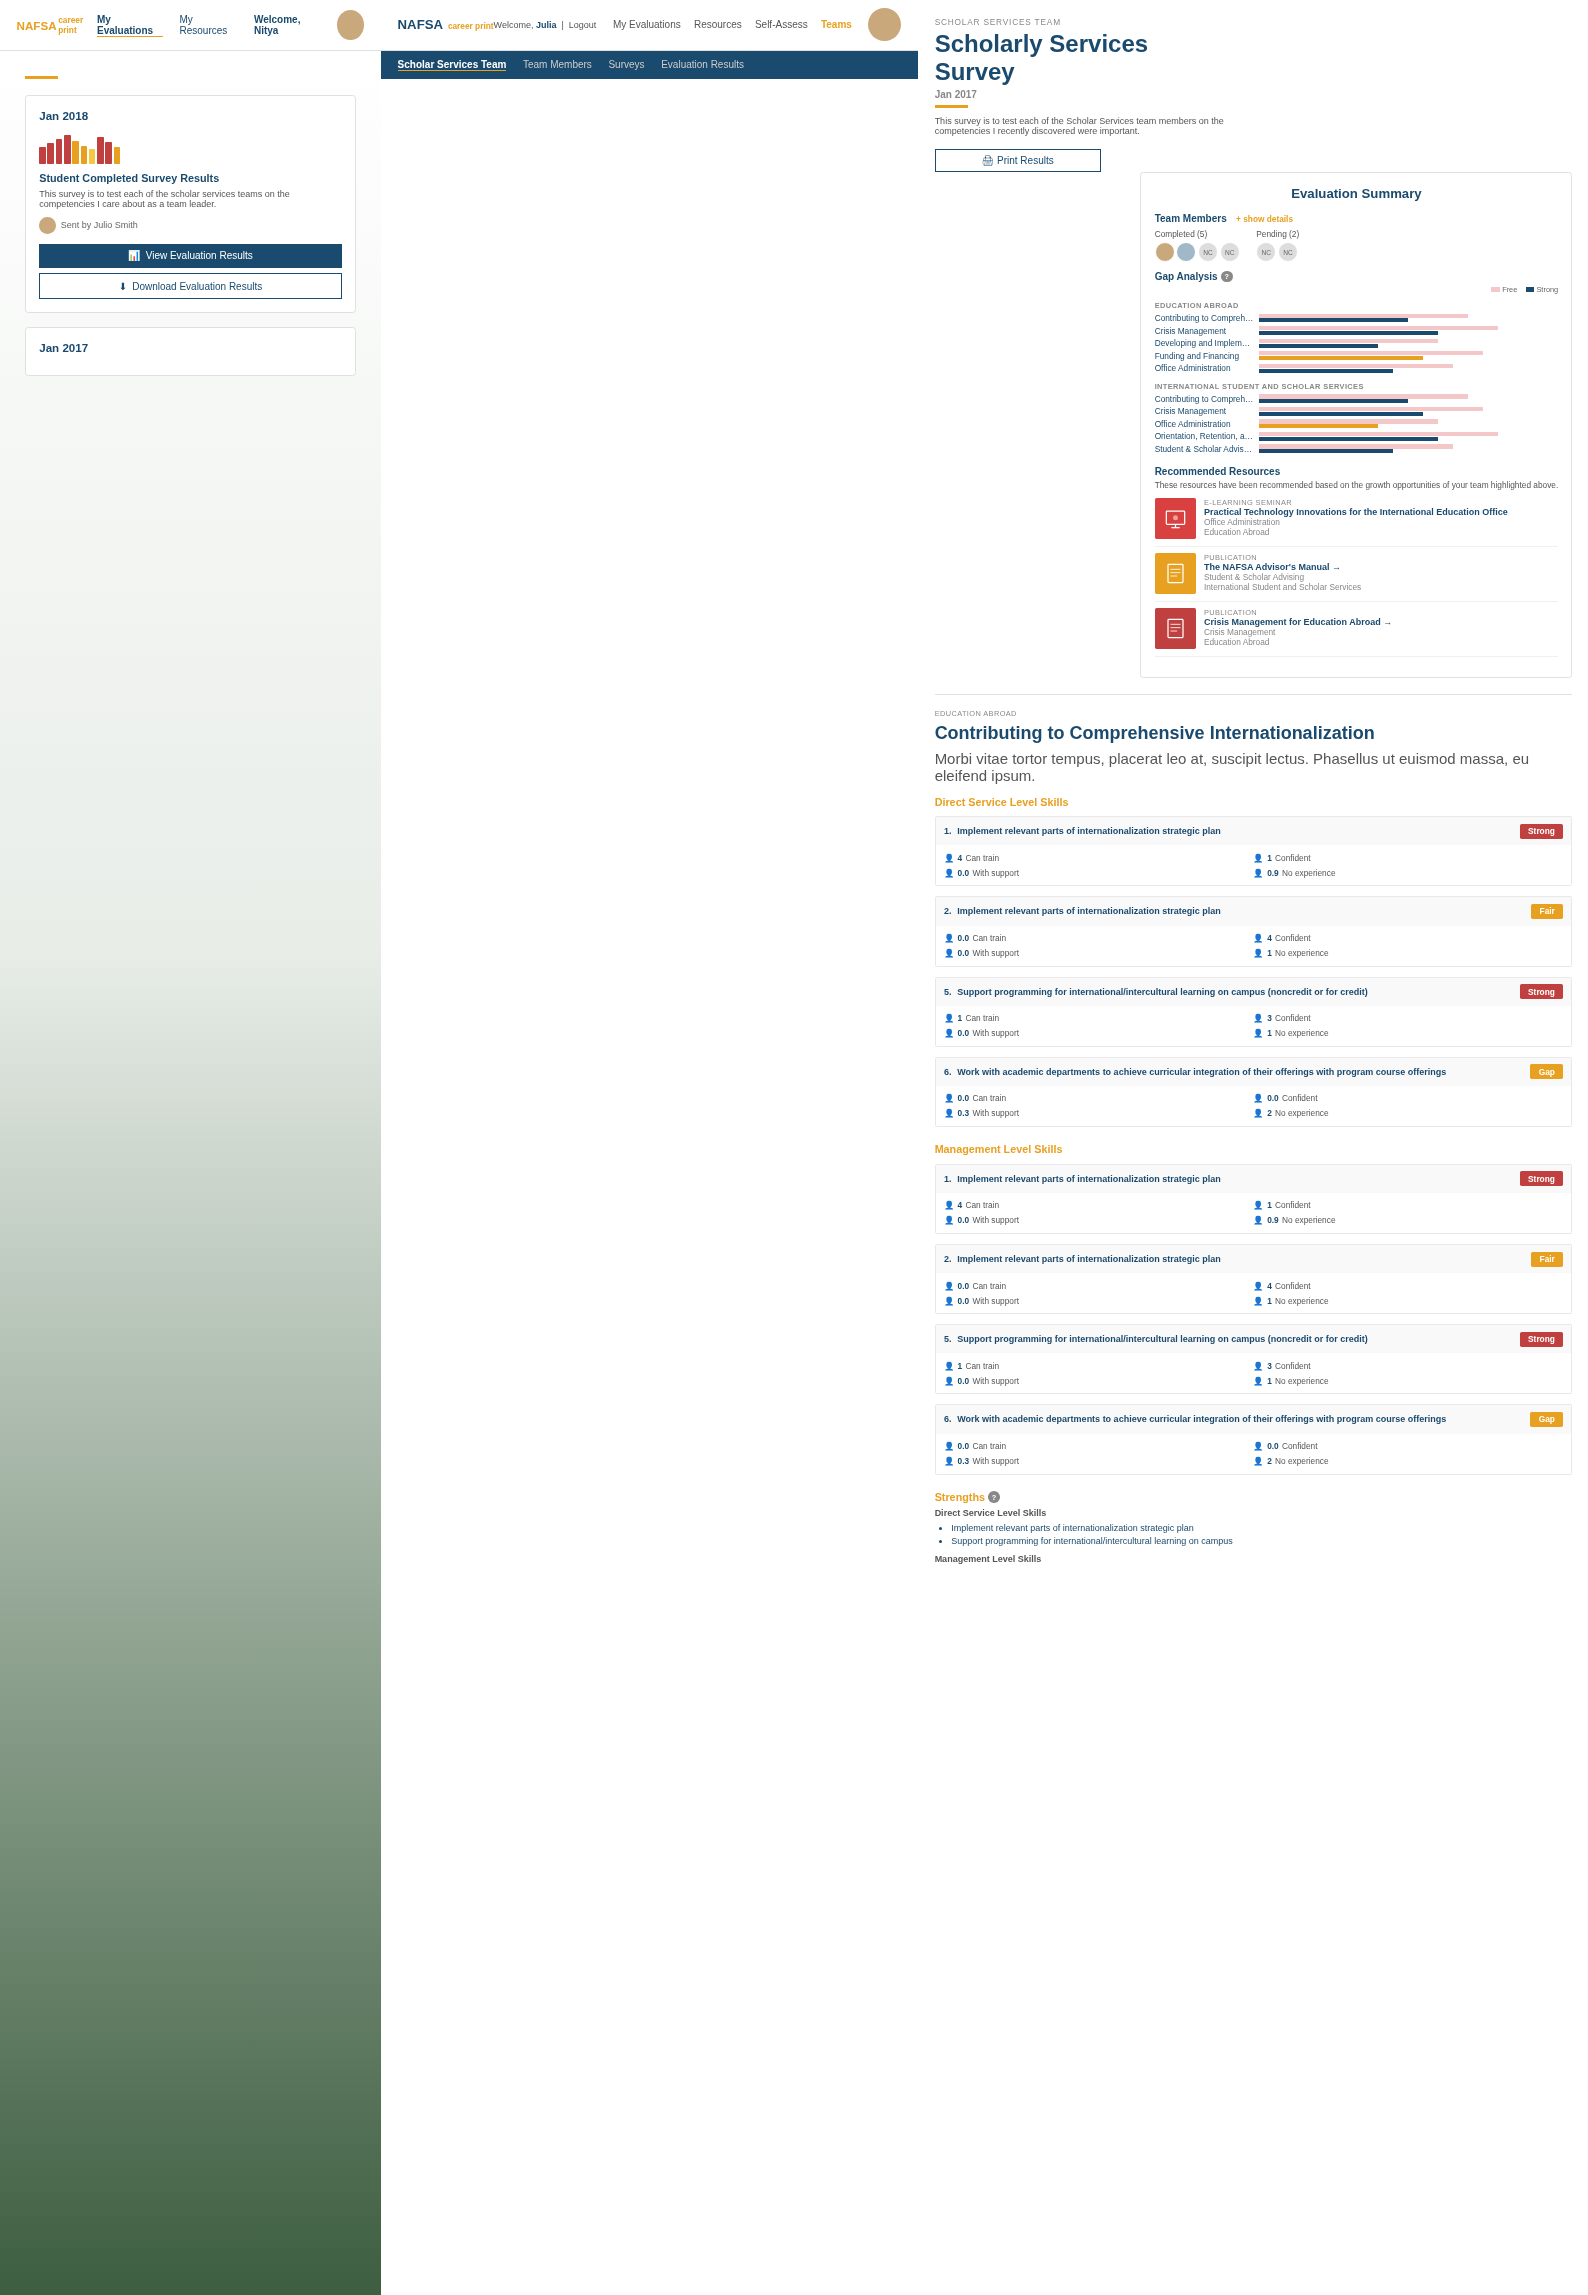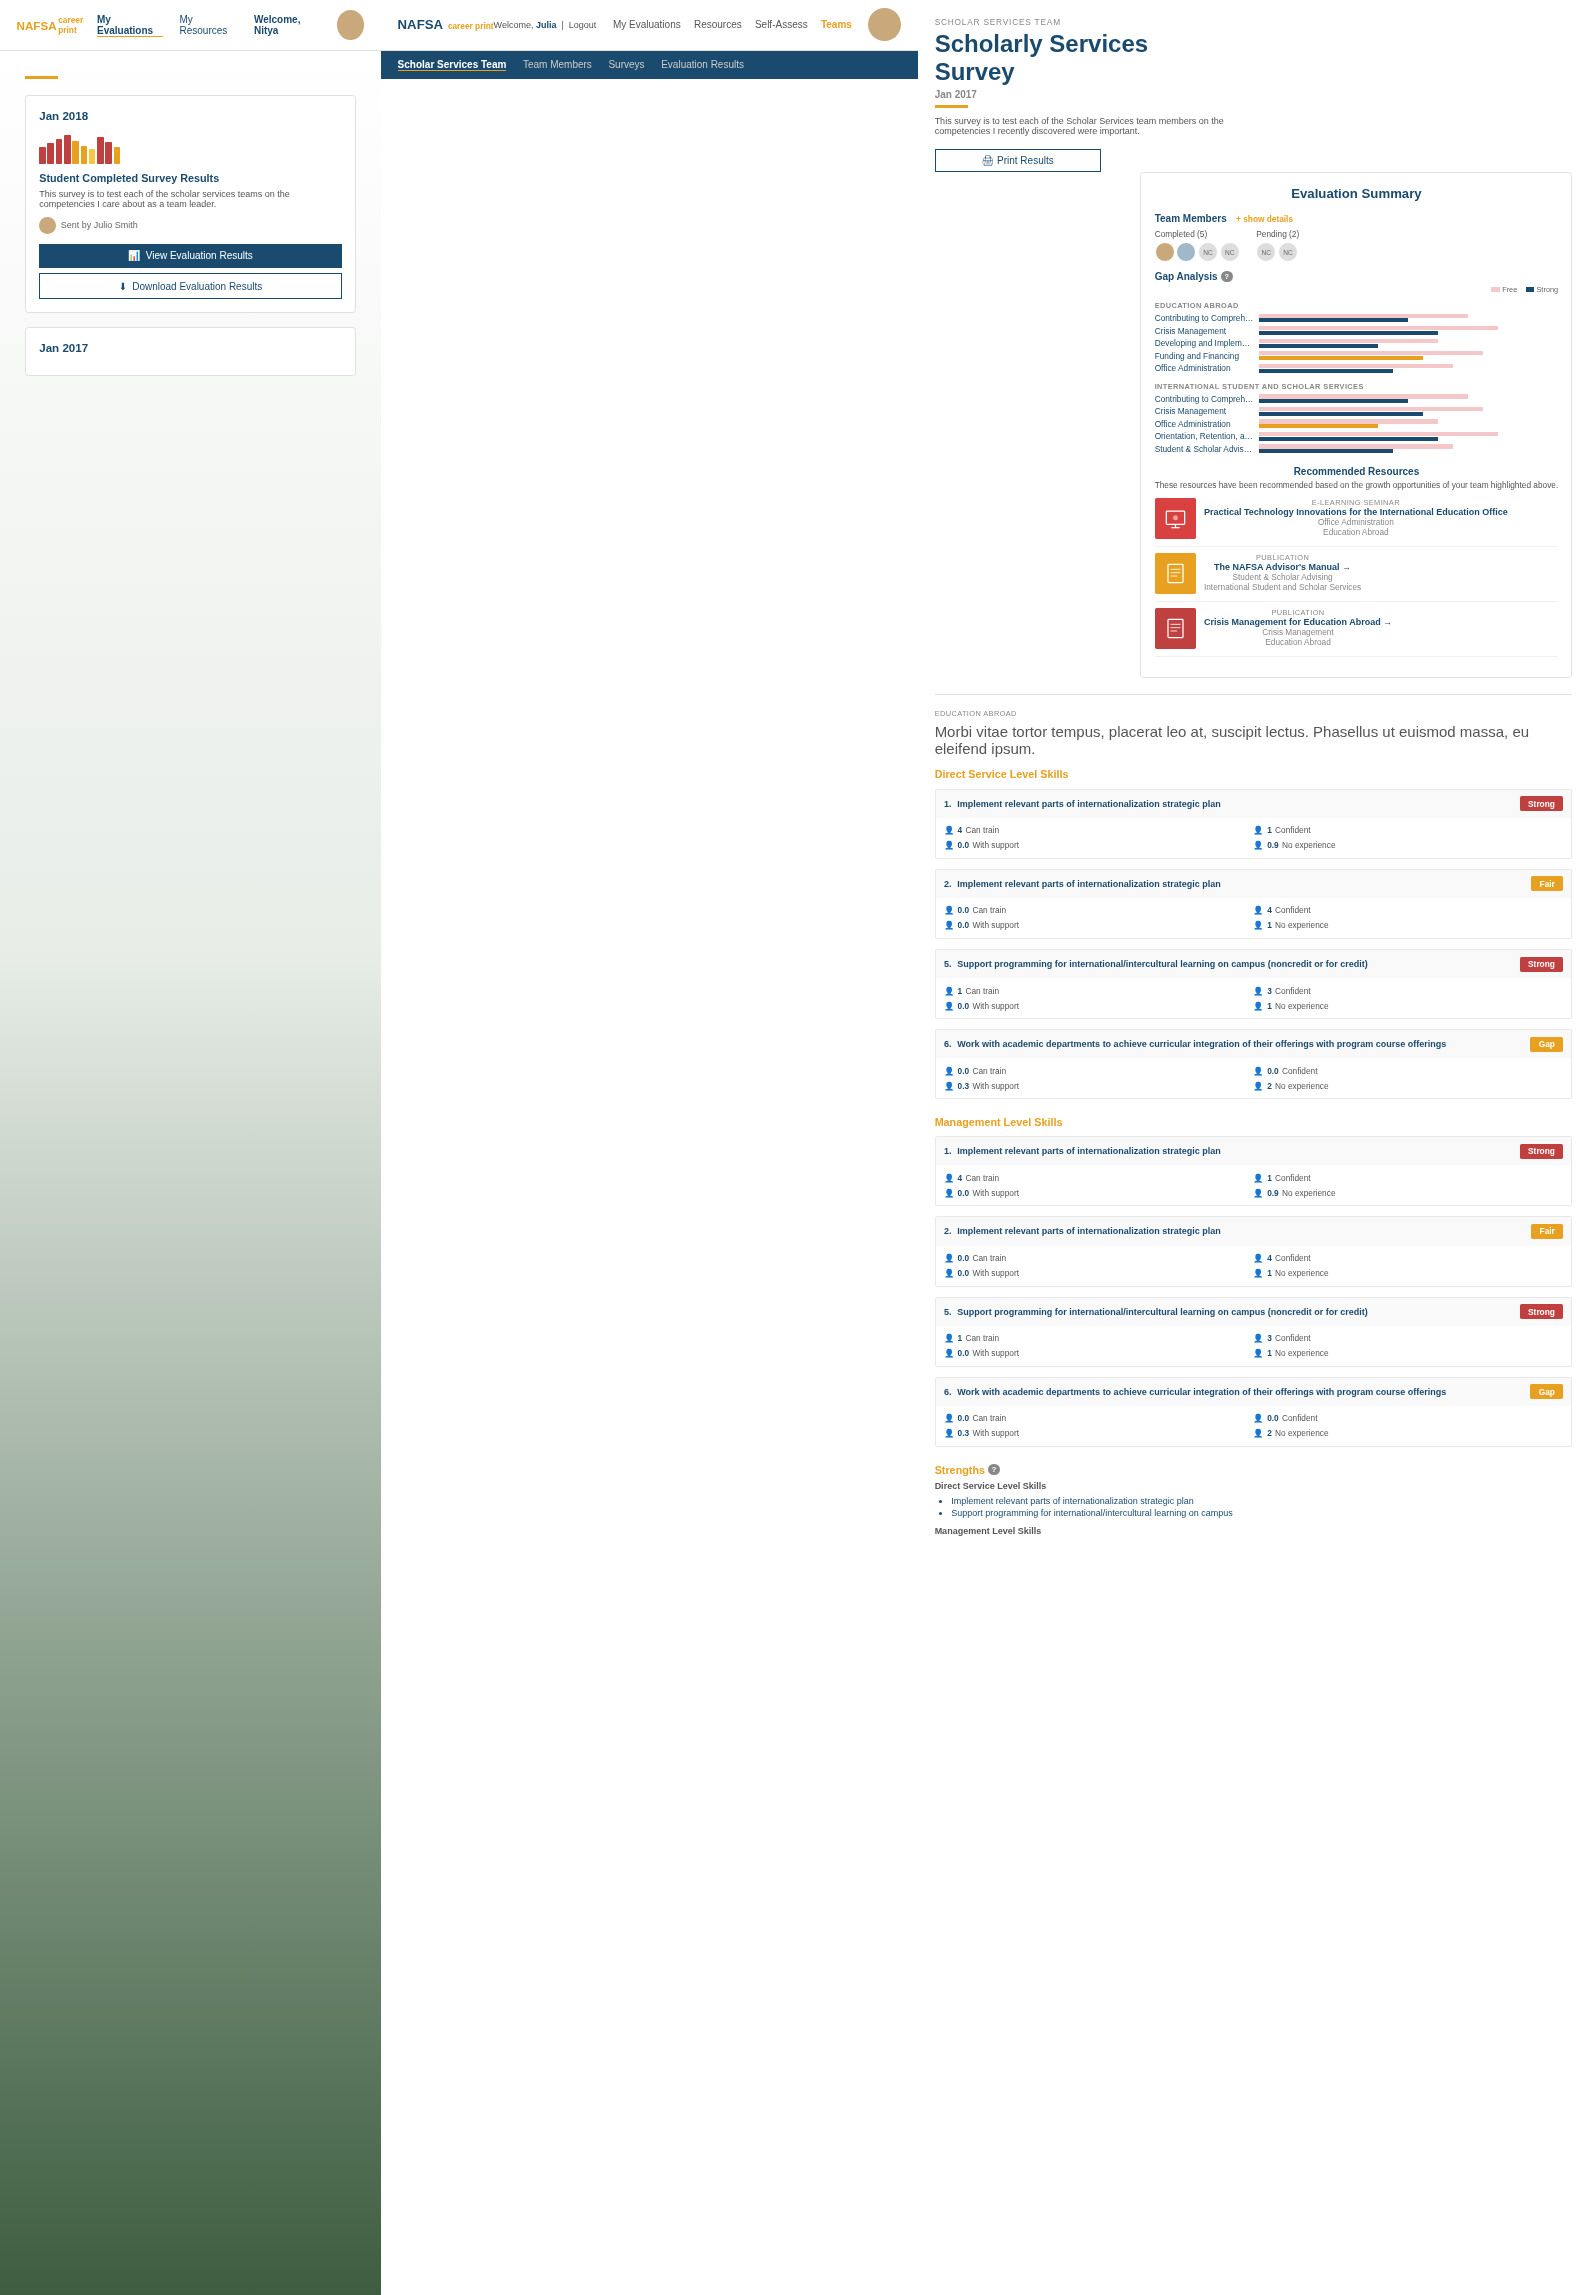--- a/index.html
+++ b/index.html
@@ -118,21 +118,21 @@
     .legend-dot { width: 8.3px; height: 5px; }
 
     .gap-section { margin-bottom: 8.3px; }
     .gap-section-title { font-size: 7.4px; text-transform: uppercase; font-weight: bold; color: #888; letter-spacing: 0.4px; margin-bottom: 3.3px; }
     .gap-row { display: flex; align-items: center; margin-bottom: 2.5px; gap: 5px; }
     .gap-label { font-size: 8.3px; color: #1a4a6e; width: 99px; white-space: nowrap; overflow: hidden; text-overflow: ellipsis; cursor: pointer; }
     .gap-bar-row { display: flex; gap: 0.8px; }
     .gap-bar-fill { height: 4.1px; }
 
     
-    .rec-resources { margin-top: 11.6px; text-align: center; }
+    .rec-resources { margin-top: 11.6px; }
     .rec-title { font-size: 10px; font-weight: bold; color: #1a4a6e; margin-bottom: 3.3px; }
     .rec-desc { font-size: 8.3px; color: #555; margin-bottom: 8.3px; }
     .rec-item { display: flex; gap: 8.3px; align-items: flex-start; margin-bottom: 6.6px; padding-bottom: 6.6px; border-bottom: 0.8px solid #f0f0f0; }
     .rec-icon { width: 41px; height: 41px; background: #d94040; border-radius: 1.7px; display: flex; align-items: center; justify-content: center; flex-shrink: 0; }
     .rec-icon.orange { background: #e8a020; }
     .rec-icon.red2 { background: #c04040; }
     .rec-type { font-size: 7.4px; text-transform: uppercase; color: #888; letter-spacing: 0.4px; }
     .rec-item-title { font-size: 9px; color: #1a4a6e; font-weight: bold; cursor: pointer; }
     .rec-item-sub { font-size: 8.3px; color: #888; }
 
@@ -483,20 +483,21 @@
               <div class="rec-item-sub">Education Abroad</div>
             </div>
           </div>
         </div>
       </div>
     </div>
 
     <div class="detail-section">
       <hr style="border:none;border-top:0.8px solid #e0e0e0;margin-bottom:13.2px;">
       <div class="detail-breadcrumb">EDUCATION ABROAD</div>
+      <div class="detail-title">Contributing to Comprehensive Internationalization</div>
       <div class="detail-desc">Morbi vitae tortor tempus, placerat leo at, suscipit lectus. Phasellus ut euismod massa, eu eleifend ipsum.</div>
 
       <div class="skills-section-title">Direct Service Level Skills</div>
 
       <div>
 
         <div class="skill-item">
           <div class="skill-header">
             <div class="skill-num">
               <span>1.</span>

